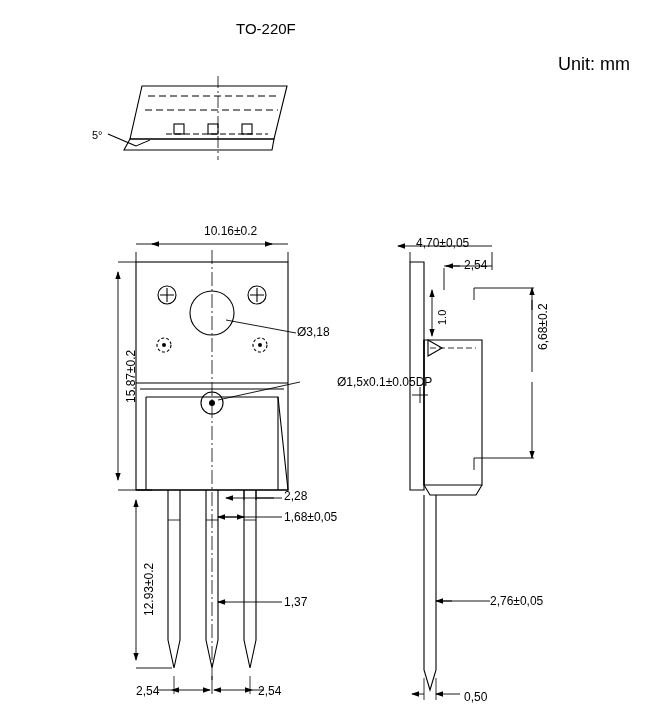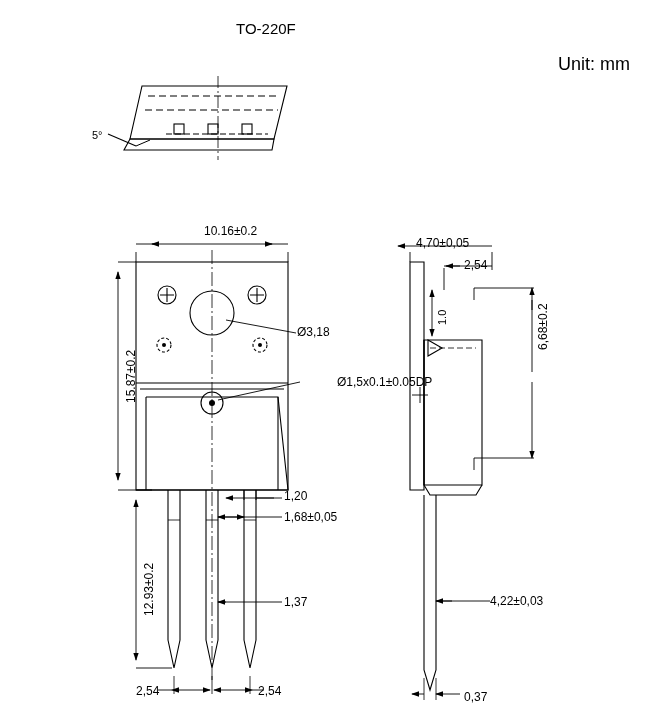--- a/index.html
+++ b/index.html
@@ -22,33 +22,33 @@
   <div class="lbl" style="left:80px;top:129px;font-size:11px;">5°</div>
 
   <div class="lbl" style="left:172px;top:224px;margin-left:20px;">10.16±0.2</div>
 
   <div class="lbl rot" style="left:112px;top:403px;transform:rotate(-90deg);">15.87±0.2</div>
   <div class="lbl rot" style="left:130px;top:616px;transform:rotate(-90deg);">12.93±0.2</div>
 
   <div class="lbl" style="left:285px;top:325px;">Ø3,18</div>
   <div class="lbl" style="left:289px;top:375px;margin-left:36px;">Ø1,5x0.1±0.05DP</div>
 
-  <div class="lbl" style="left:272px;top:489px;">1,20</div>
+  <div class="lbl" style="left:272px;top:489px;">2,28</div>
   <div class="lbl" style="left:272px;top:510px;">1,68±0,05</div>
   <div class="lbl" style="left:272px;top:595px;">1,37</div>
 
   <div class="lbl" style="left:124px;top:684px;">2,54</div>
   <div class="lbl" style="left:246px;top:684px;">2,54</div>
 
   <div class="lbl" style="left:404px;top:236px;">4,70±0,05</div>
   <div class="lbl" style="left:452px;top:258px;">2,54</div>
   <div class="lbl rot" style="left:424px;top:325px;transform:rotate(-90deg);font-size:11px;">1.0</div>
   <div class="lbl rot" style="left:524px;top:350px;transform:rotate(-90deg);">6,68±0.2</div>
-  <div class="lbl" style="left:478px;top:594px;">4,22±0,03</div>
-  <div class="lbl" style="left:452px;top:690px;">0,37</div>
+  <div class="lbl" style="left:478px;top:594px;">2,76±0,05</div>
+  <div class="lbl" style="left:452px;top:690px;">0,50</div>
 
   <svg viewBox="0 0 661 722">
     <defs>
       <marker id="ar" markerWidth="9" markerHeight="9" refX="8" refY="3" orient="auto" markerUnits="strokeWidth">
         <path d="M0,0 L9,3 L0,6 z" fill="#000"></path>
       </marker>
       <marker id="arS" markerWidth="9" markerHeight="9" refX="1" refY="3" orient="auto" markerUnits="strokeWidth">
         <path d="M9,0 L0,3 L9,6 z" fill="#000"></path>
       </marker>
       <marker id="dot" markerWidth="5" markerHeight="5" refX="2.5" refY="2.5">

